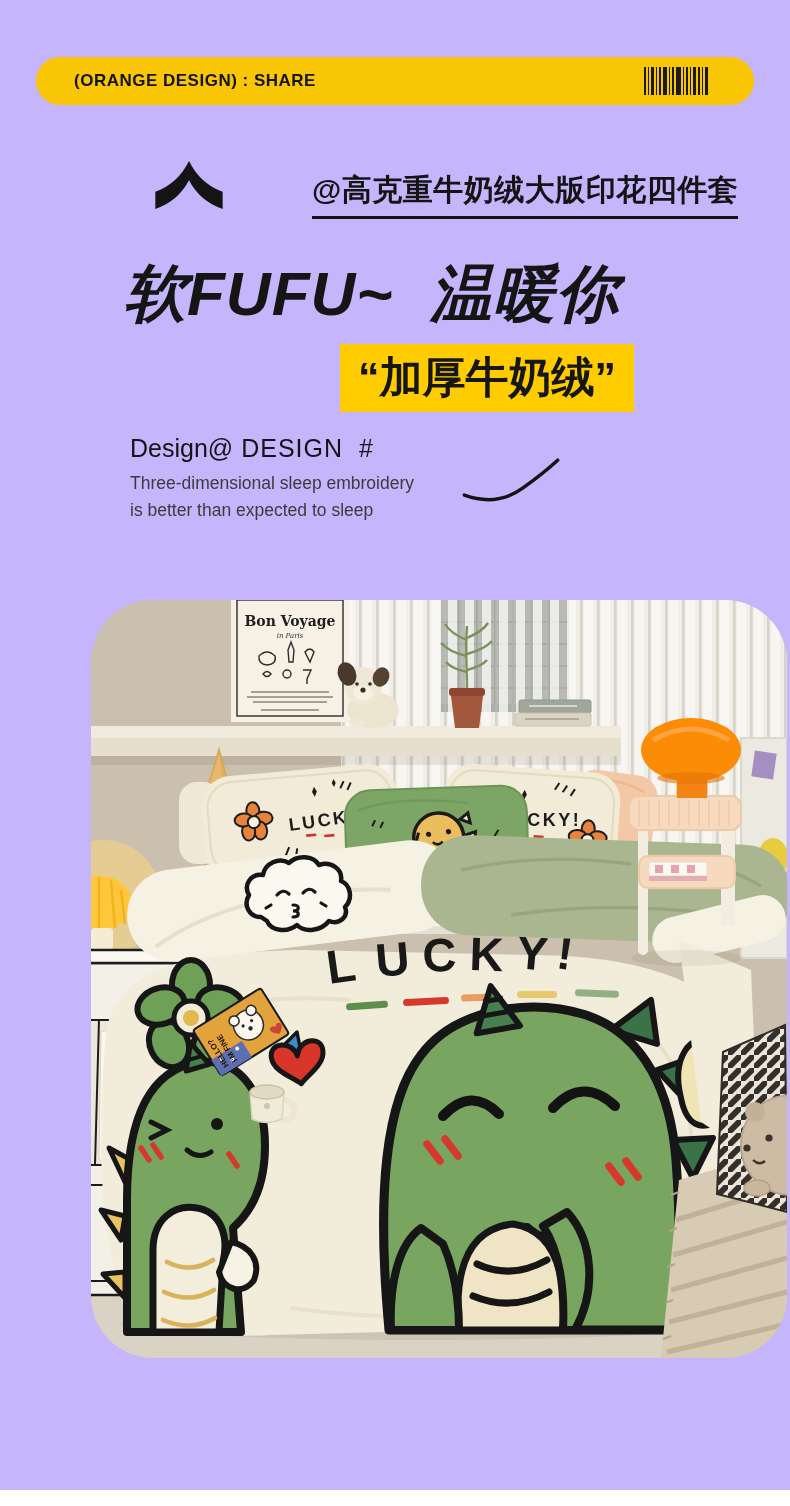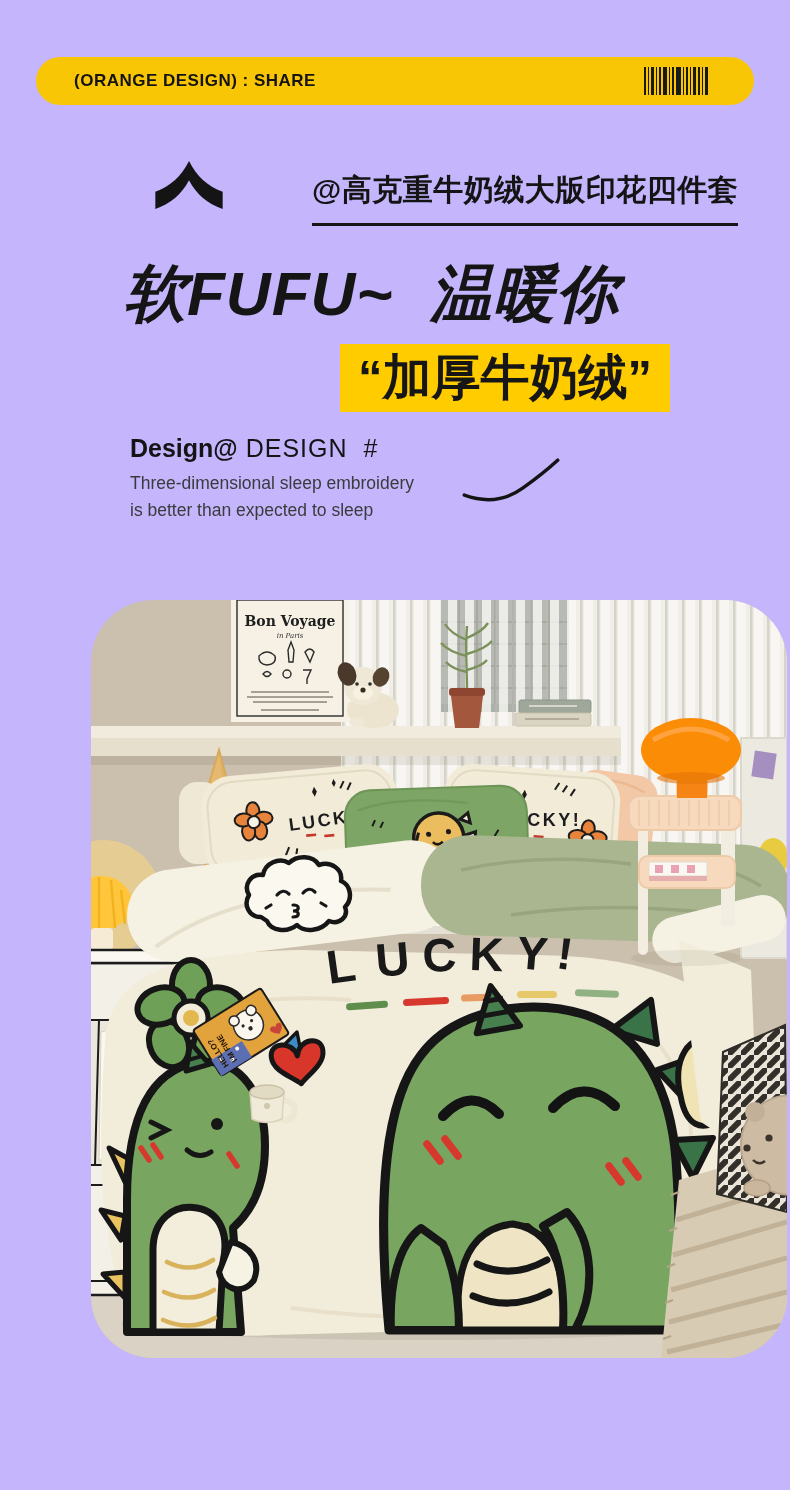--- a/index.html
+++ b/index.html
@@ -9,27 +9,27 @@
 
   
   .banner{position:absolute;left:36px;top:57px;width:718px;height:48px;background:#F9C606;
           border-radius:26px;display:flex;align-items:center;}
   .banner-label{margin-left:38px;font-size:17px;font-weight:700;color:#141414;letter-spacing:.5px;white-space:pre;}
   .banner-barcode{position:absolute;right:44px;top:10px;width:66px;height:28px;}
 
   
   .chevron{position:absolute;left:152px;top:160px;width:74px;height:50px;}
   .subtitle{position:absolute;left:312px;top:170px;font-size:30px;font-weight:700;color:#141414;
-            border-bottom:3px solid #141414;padding-bottom:12px;letter-spacing:.5px;white-space:pre;}
+            border-bottom:3px solid #141414;padding-bottom:5px;letter-spacing:.5px;white-space:pre;}
   .headline{position:absolute;left:124px;top:252px;font-size:62px;font-weight:900;color:#151515;
             letter-spacing:1px;white-space:pre;font-style:italic;}
   .highlight{position:absolute;left:340px;top:344px;height:68px;background:#FFCC00;display:flex;
-             align-items:center;padding:0 18px;font-size:49px;font-weight:900;color:#161616;white-space:pre;}
+             align-items:center;padding:0 18px;font-size:43px;font-weight:900;color:#161616;white-space:pre;}
   .series{position:absolute;left:130px;top:434px;font-size:25px;color:#141414;white-space:pre;}
-  .series .b{font-weight:700;margin-top:44px;}
+  .series .b{font-weight:400;margin-top:44px;}
   .series .r{font-weight:500;letter-spacing:1px;}
   .desc{position:absolute;left:130px;top:470px;font-size:17.5px;line-height:1.52;color:#3b3b3b;}
   .swoosh{position:absolute;left:462px;top:455px;width:98px;height:50px;}
 
   
   .photo{position:absolute;left:47px;top:600px;width:696px;height:758px;border-radius:62px;overflow:hidden;margin-left:44px;}
   .photo svg{display:block;}
   text{font-family:"Liberation Sans","DejaVu Sans",sans-serif;}
   .serifTxt{font-family:"DejaVu Serif","Liberation Serif",serif;}
 </style>

